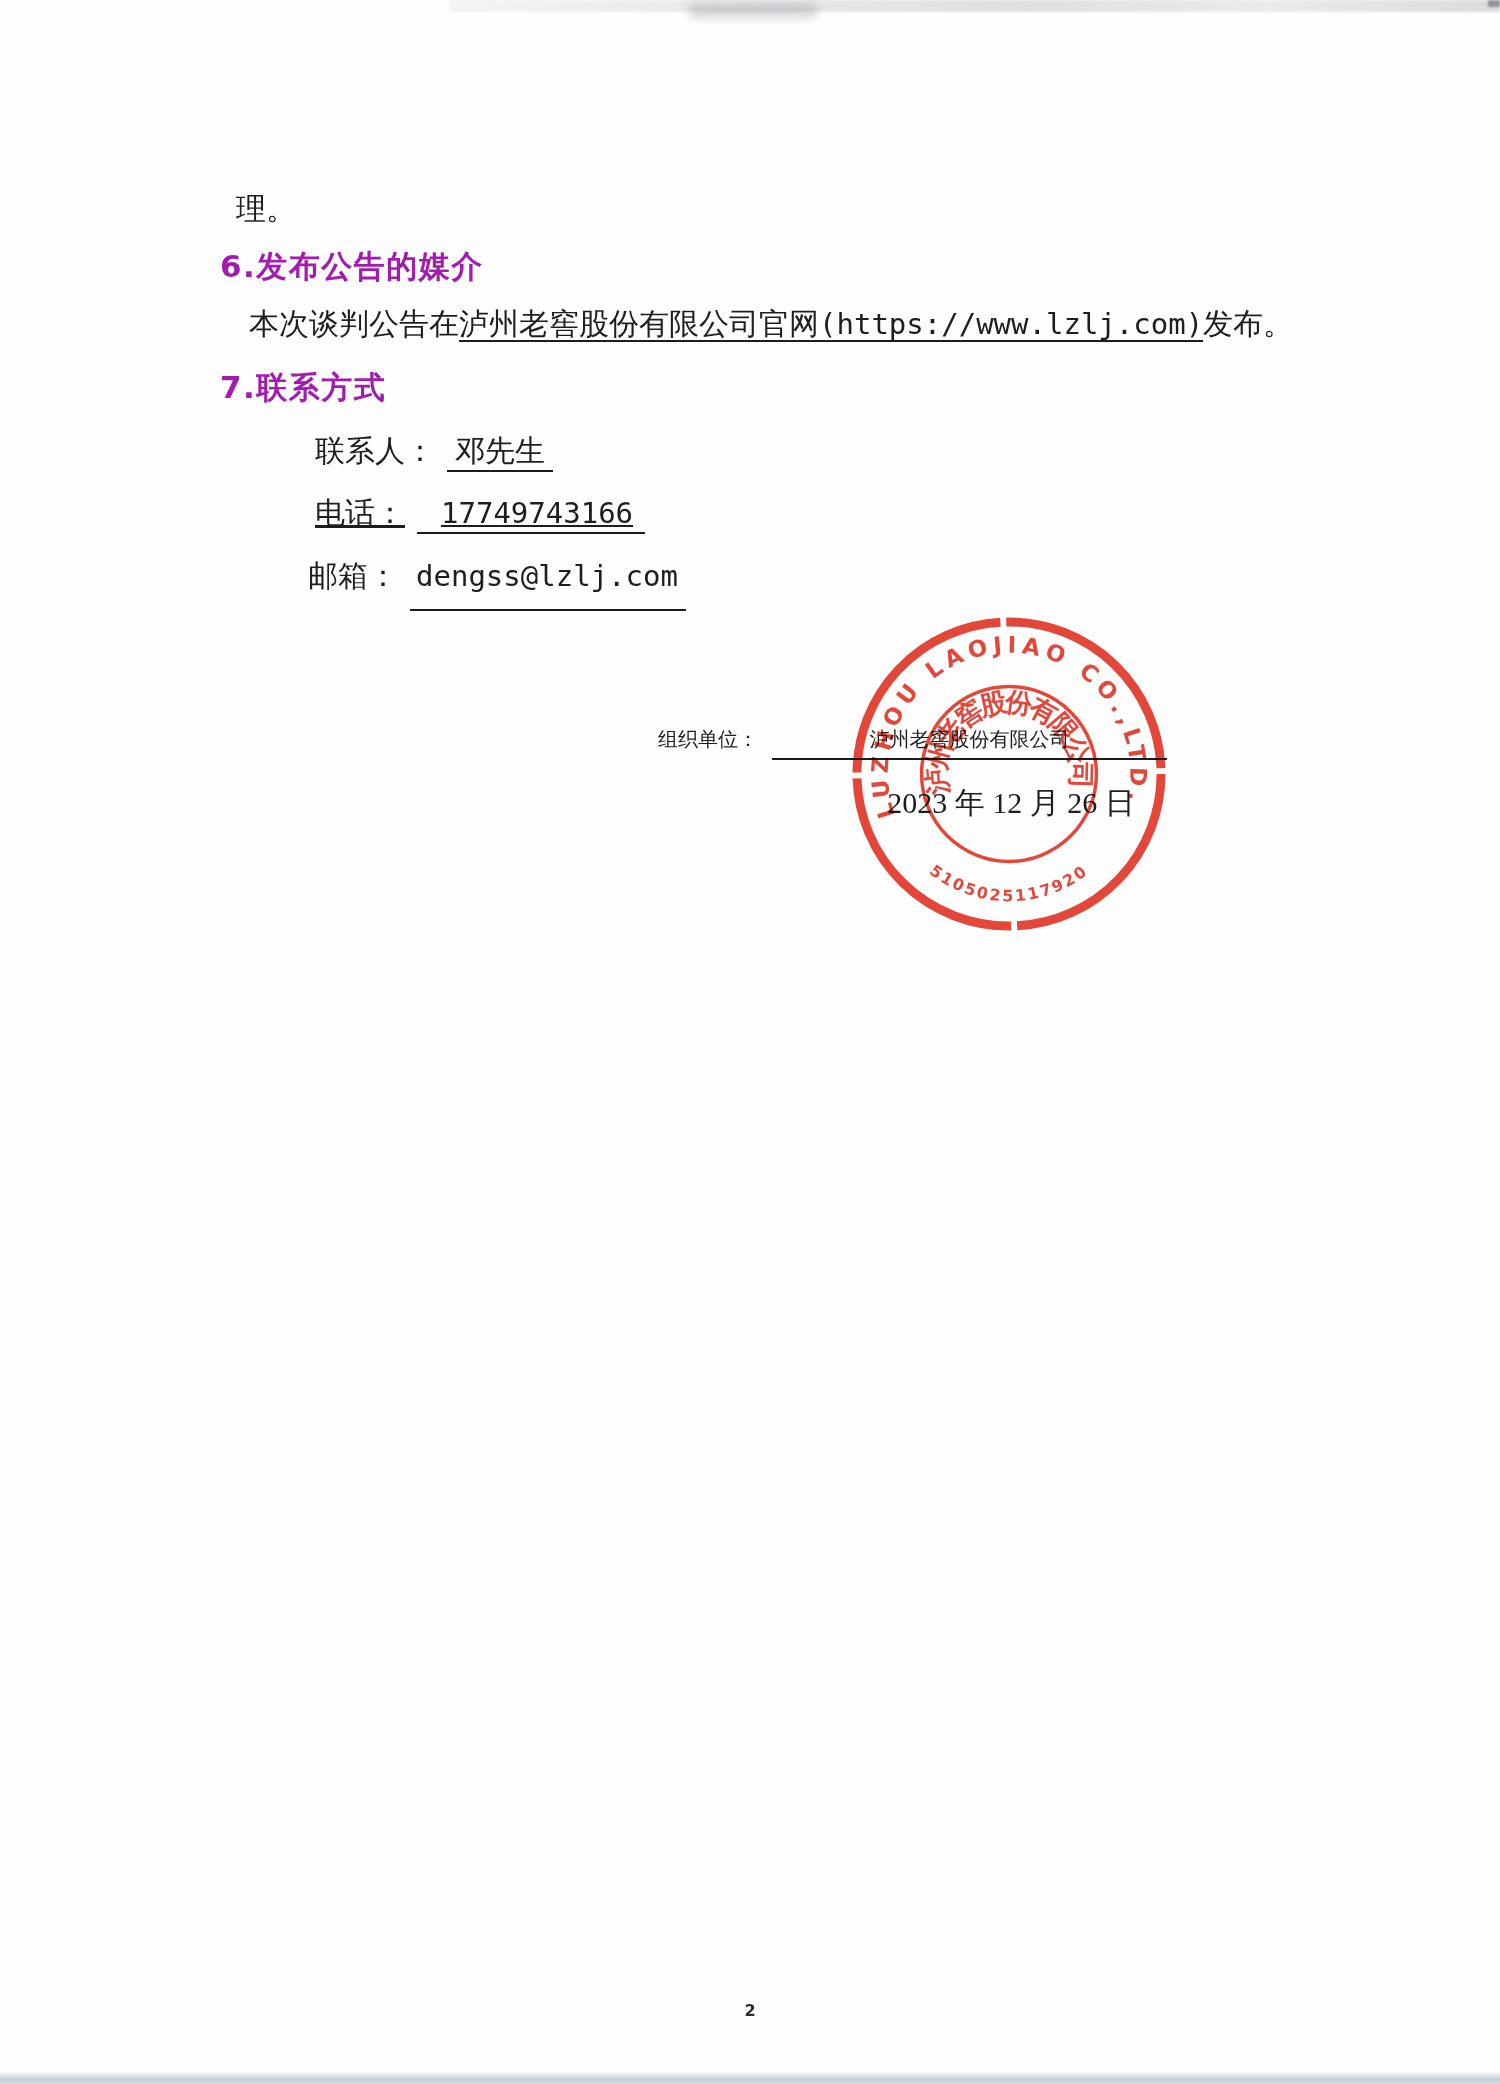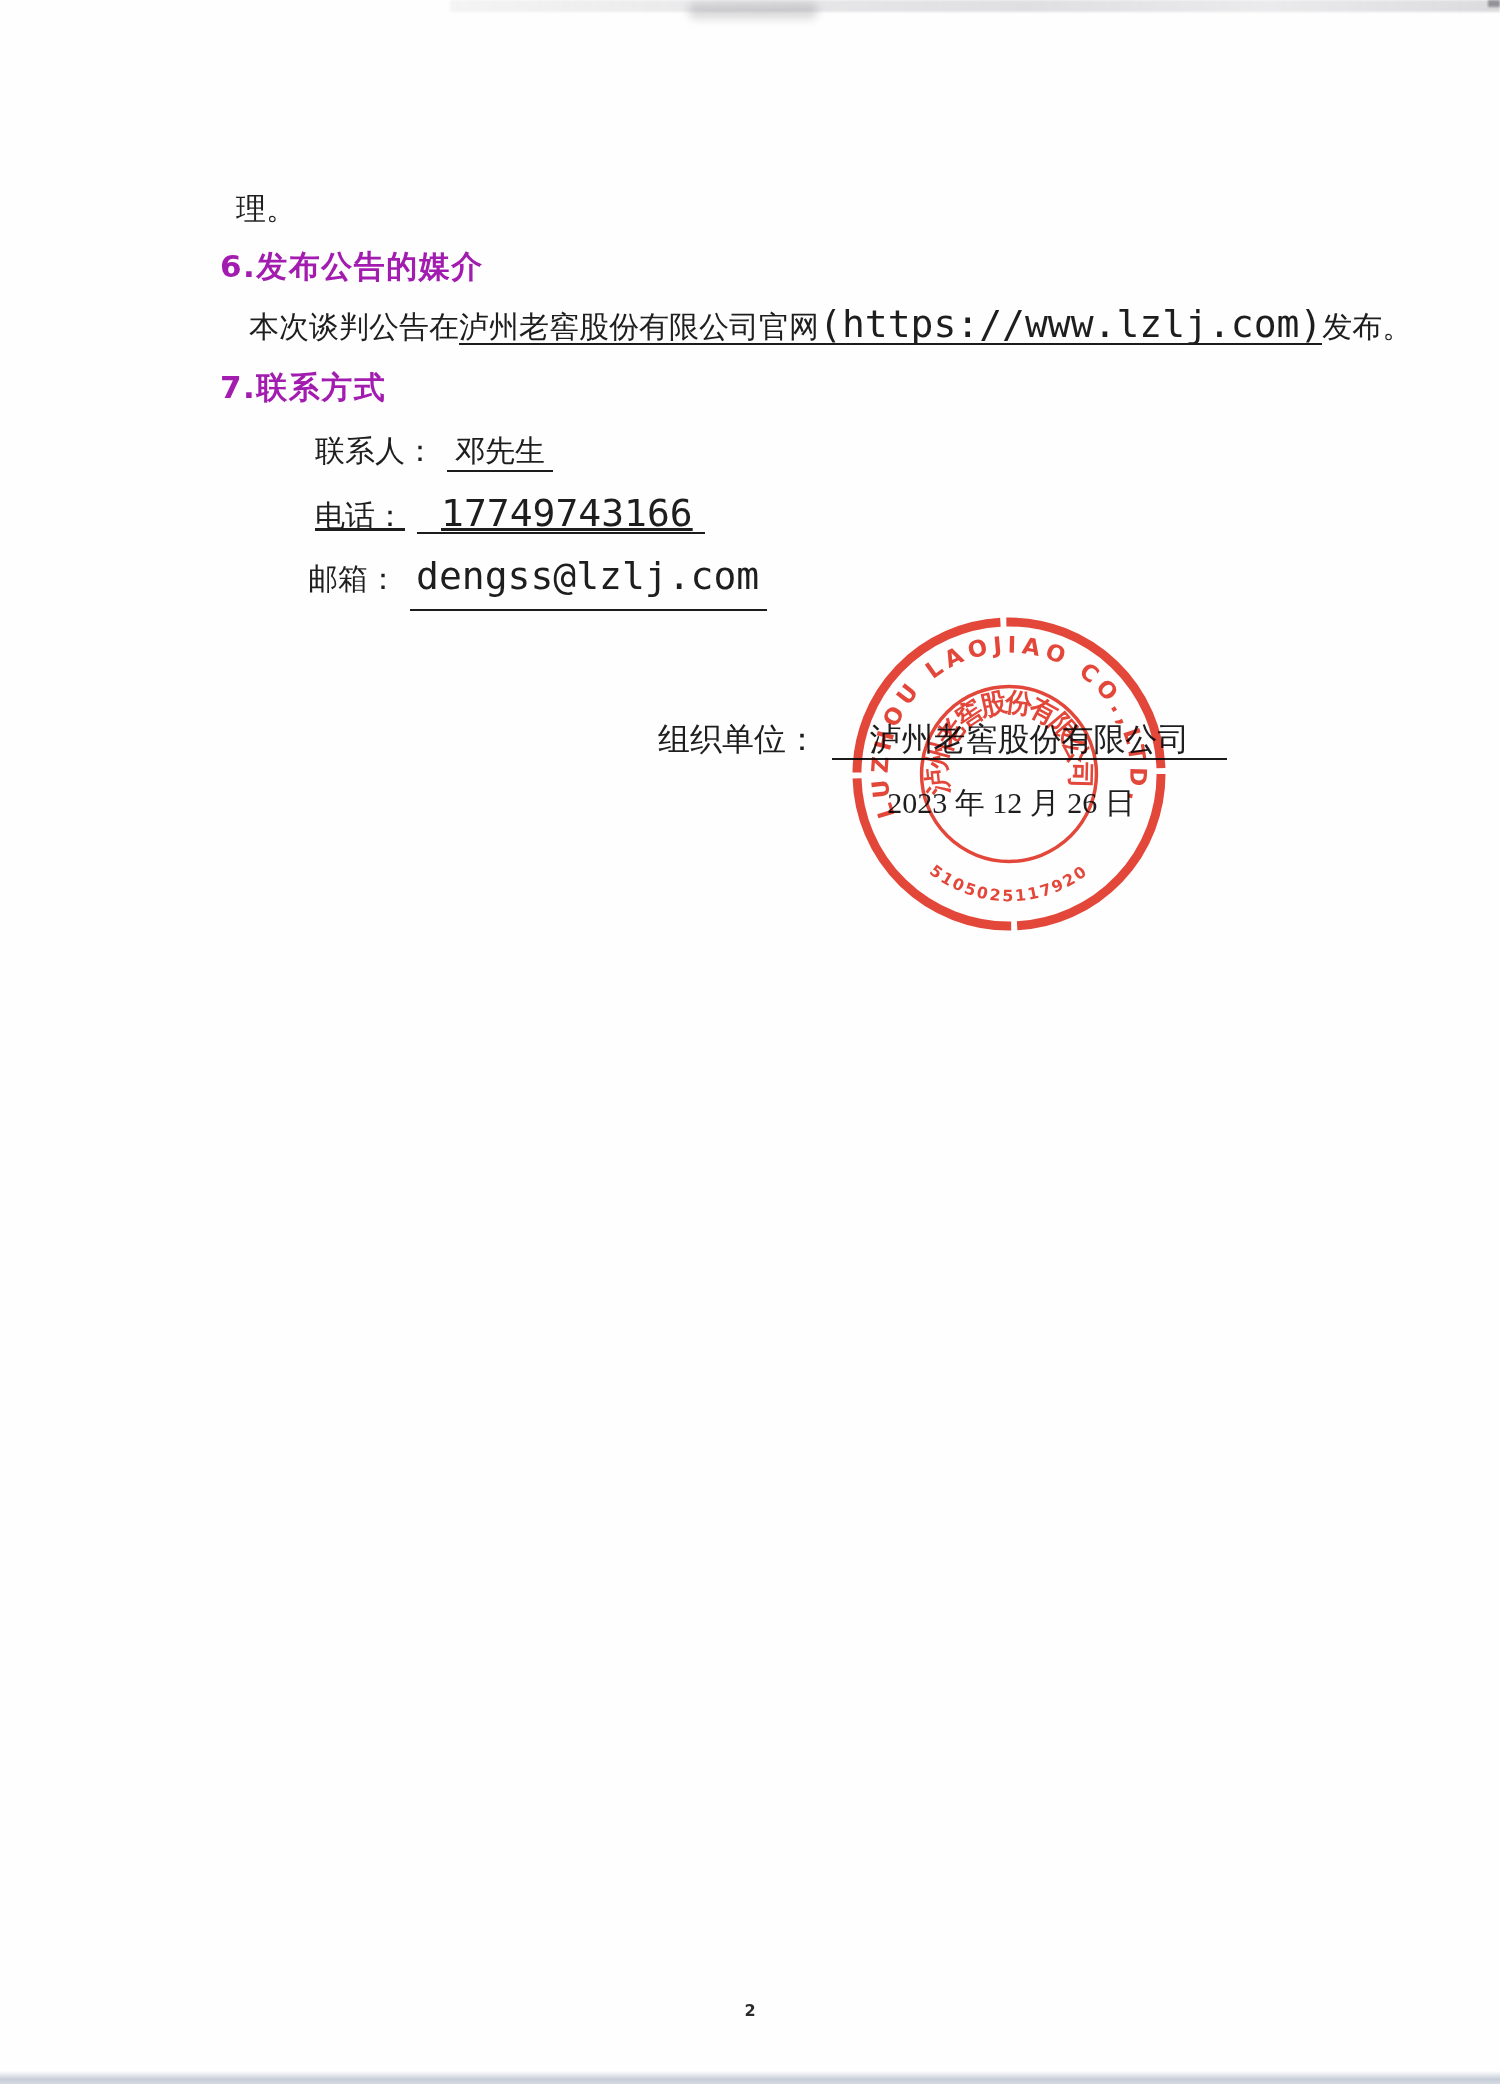--- a/index.html
+++ b/index.html
@@ -7,30 +7,30 @@
     width:1500px;height:2084px;position:relative;background:#ffffff;
     font-family:"Liberation Serif", serif;color:#1e1e1e;
   }
   .page{position:absolute;inset:0;background:#fefefe;overflow:hidden;}
 
   .line{position:absolute;font-size:30px;line-height:34px;white-space:nowrap;}
   .heading{
     font-family:"DejaVu Sans", sans-serif;font-weight:700;font-size:31px;
     letter-spacing:1.5px;color:#a21caf;
   }
-  .latin{font-family:"DejaVu Sans Mono", monospace;font-size:38px;}
+  .latin{font-family:"DejaVu Sans Mono", monospace;font-size:29px;}
   .u{border-bottom:2.5px solid #1c1c1c;}
 
   .row{position:absolute;display:flex;align-items:baseline;font-size:30px;line-height:34px;white-space:nowrap;margin-left:32px;}
   .row .label{margin-right:12px;}
   .u-name{padding:0 8px 2px 8px;}
   .u-phone{padding:0 12px 2px 24px;}
   .u-email{padding:0 8px 16px 6px;}
 
-  .org-row{position:absolute;left:658px;top:722px;display:flex;align-items:baseline;font-size:32px;line-height:34px;white-space:nowrap;}
+  .org-row{position:absolute;left:658px;top:722px;display:flex;align-items:baseline;font-size:20px;line-height:34px;white-space:nowrap;}
   .org-underline{
     display:inline-block;width:395px;margin-left:14px;text-align:center;
     border-bottom:2.5px solid #1c1c1c;padding-bottom:2px;
   }
   .date-line{
     position:absolute;left:851px;top:786px;width:320px;text-align:center;
     font-size:30px;line-height:34px;white-space:nowrap;
   }
 
   .stamp{

